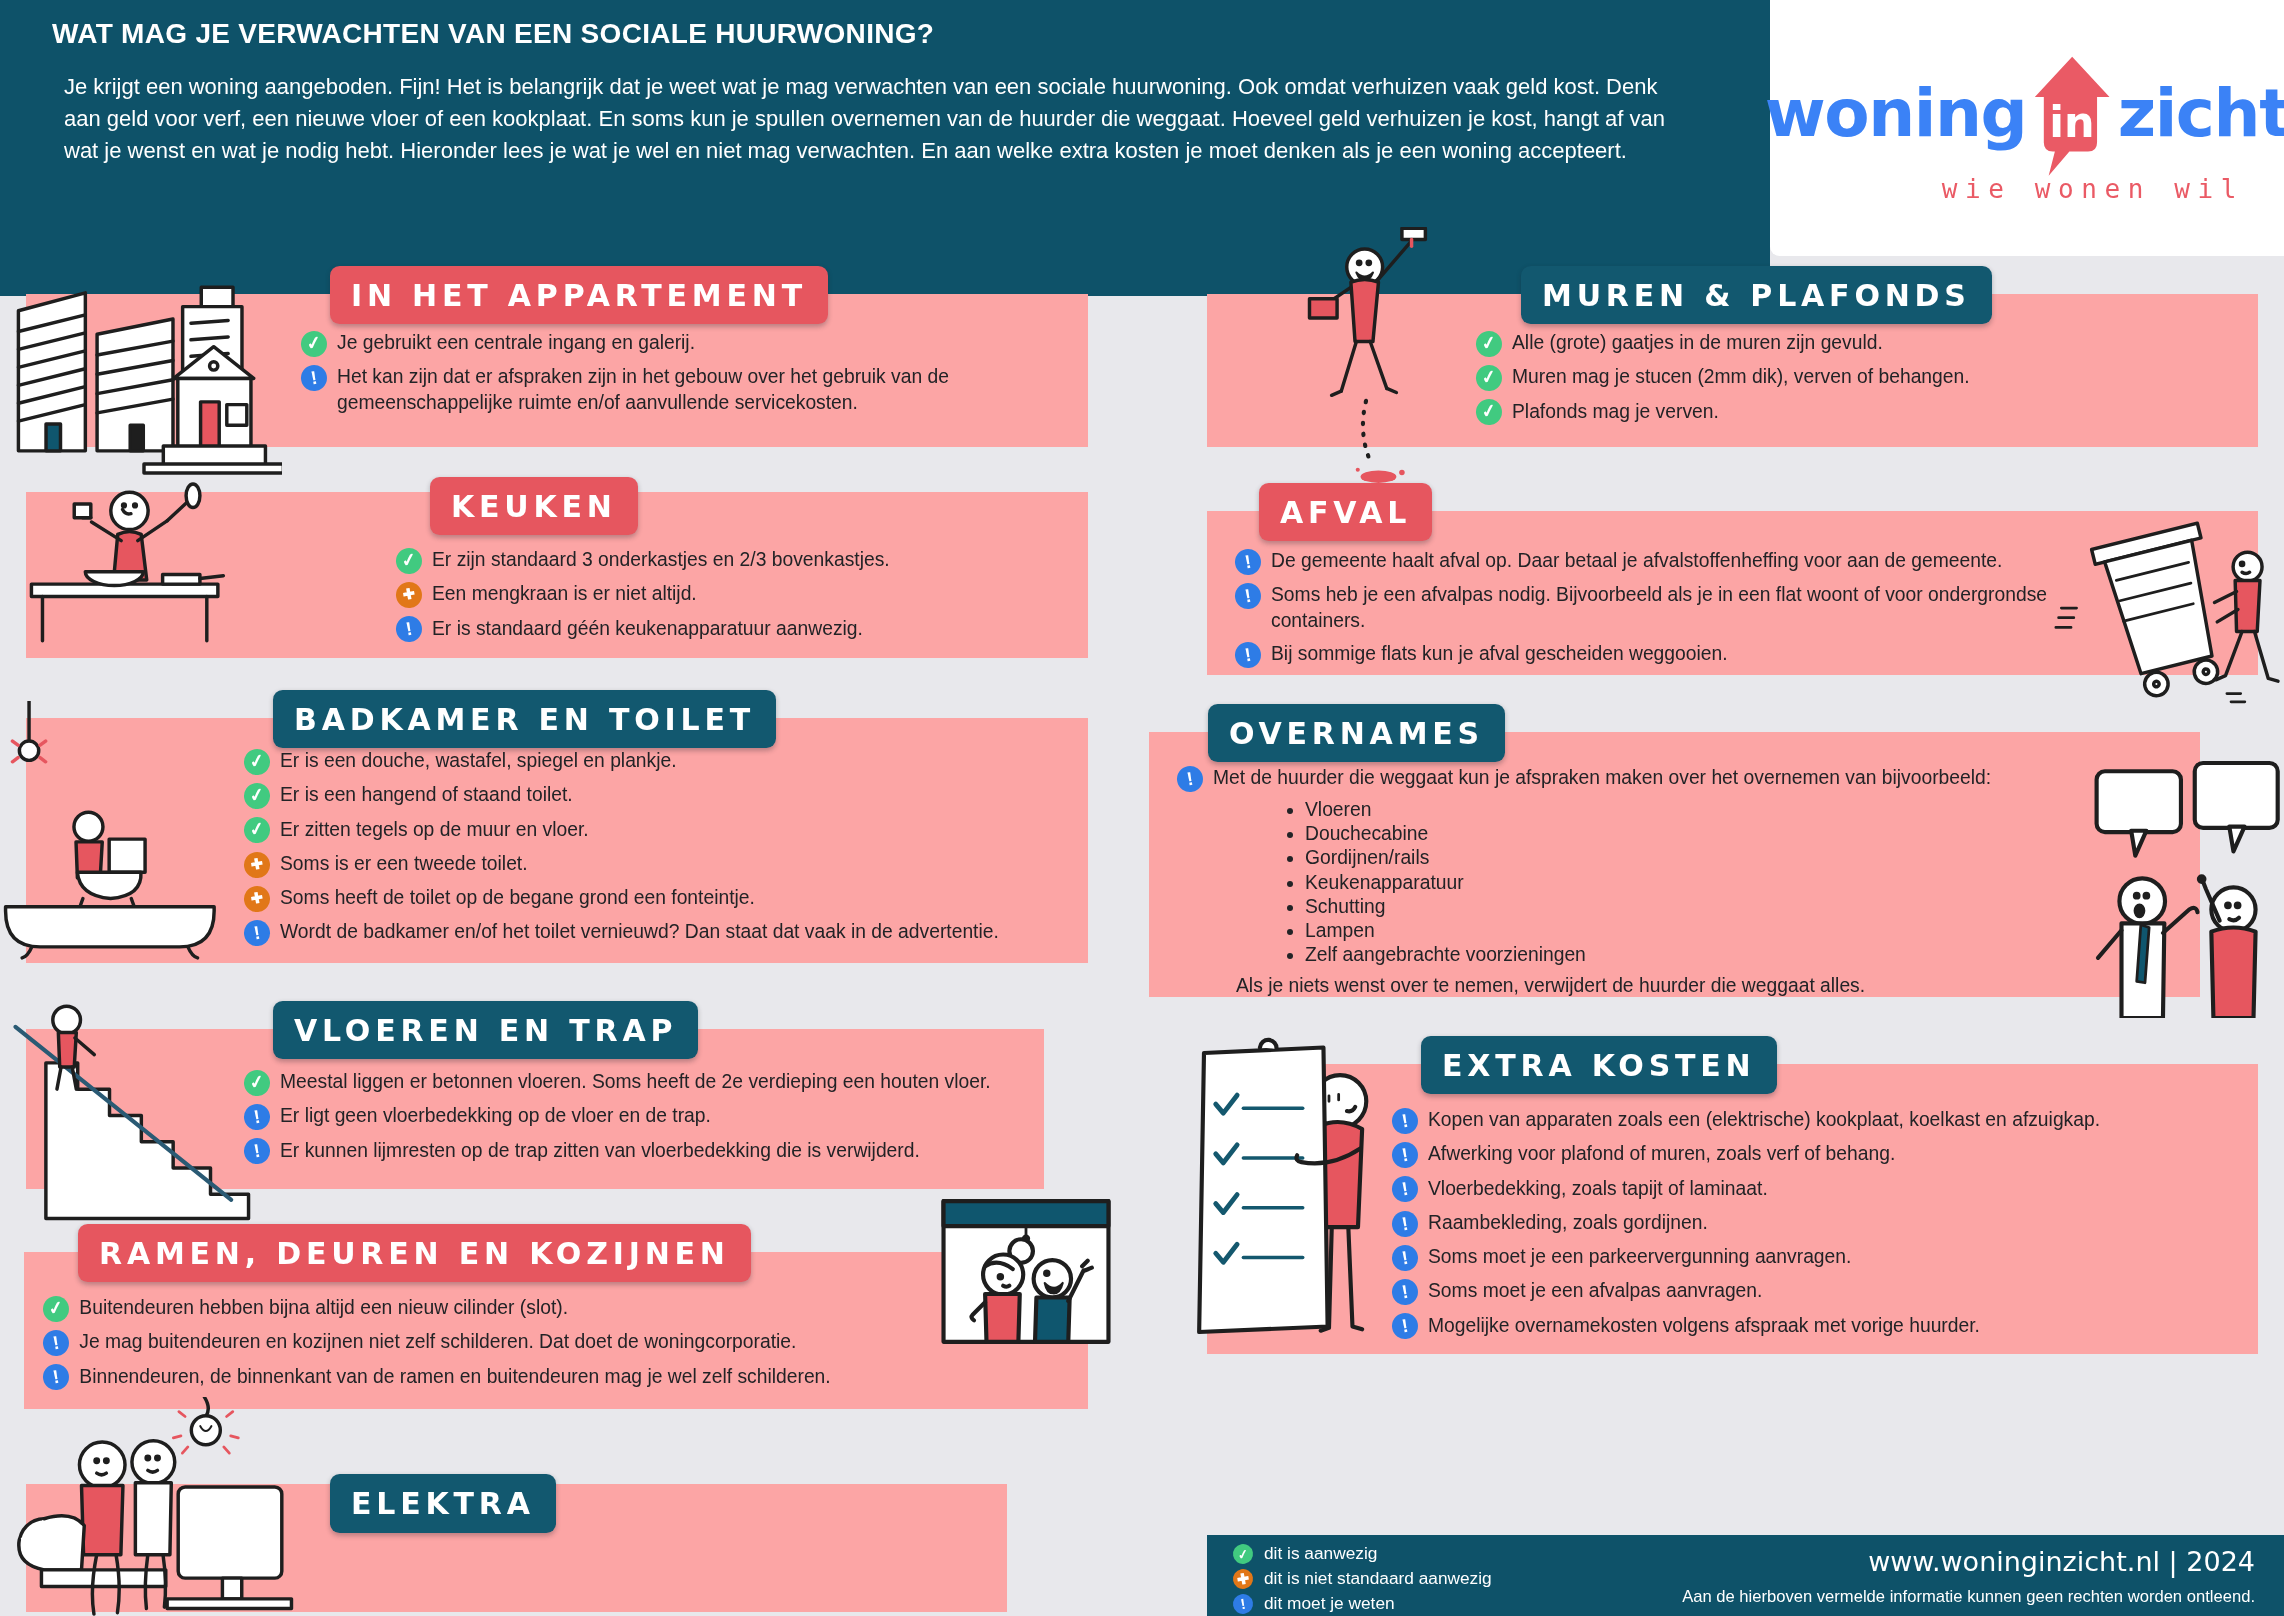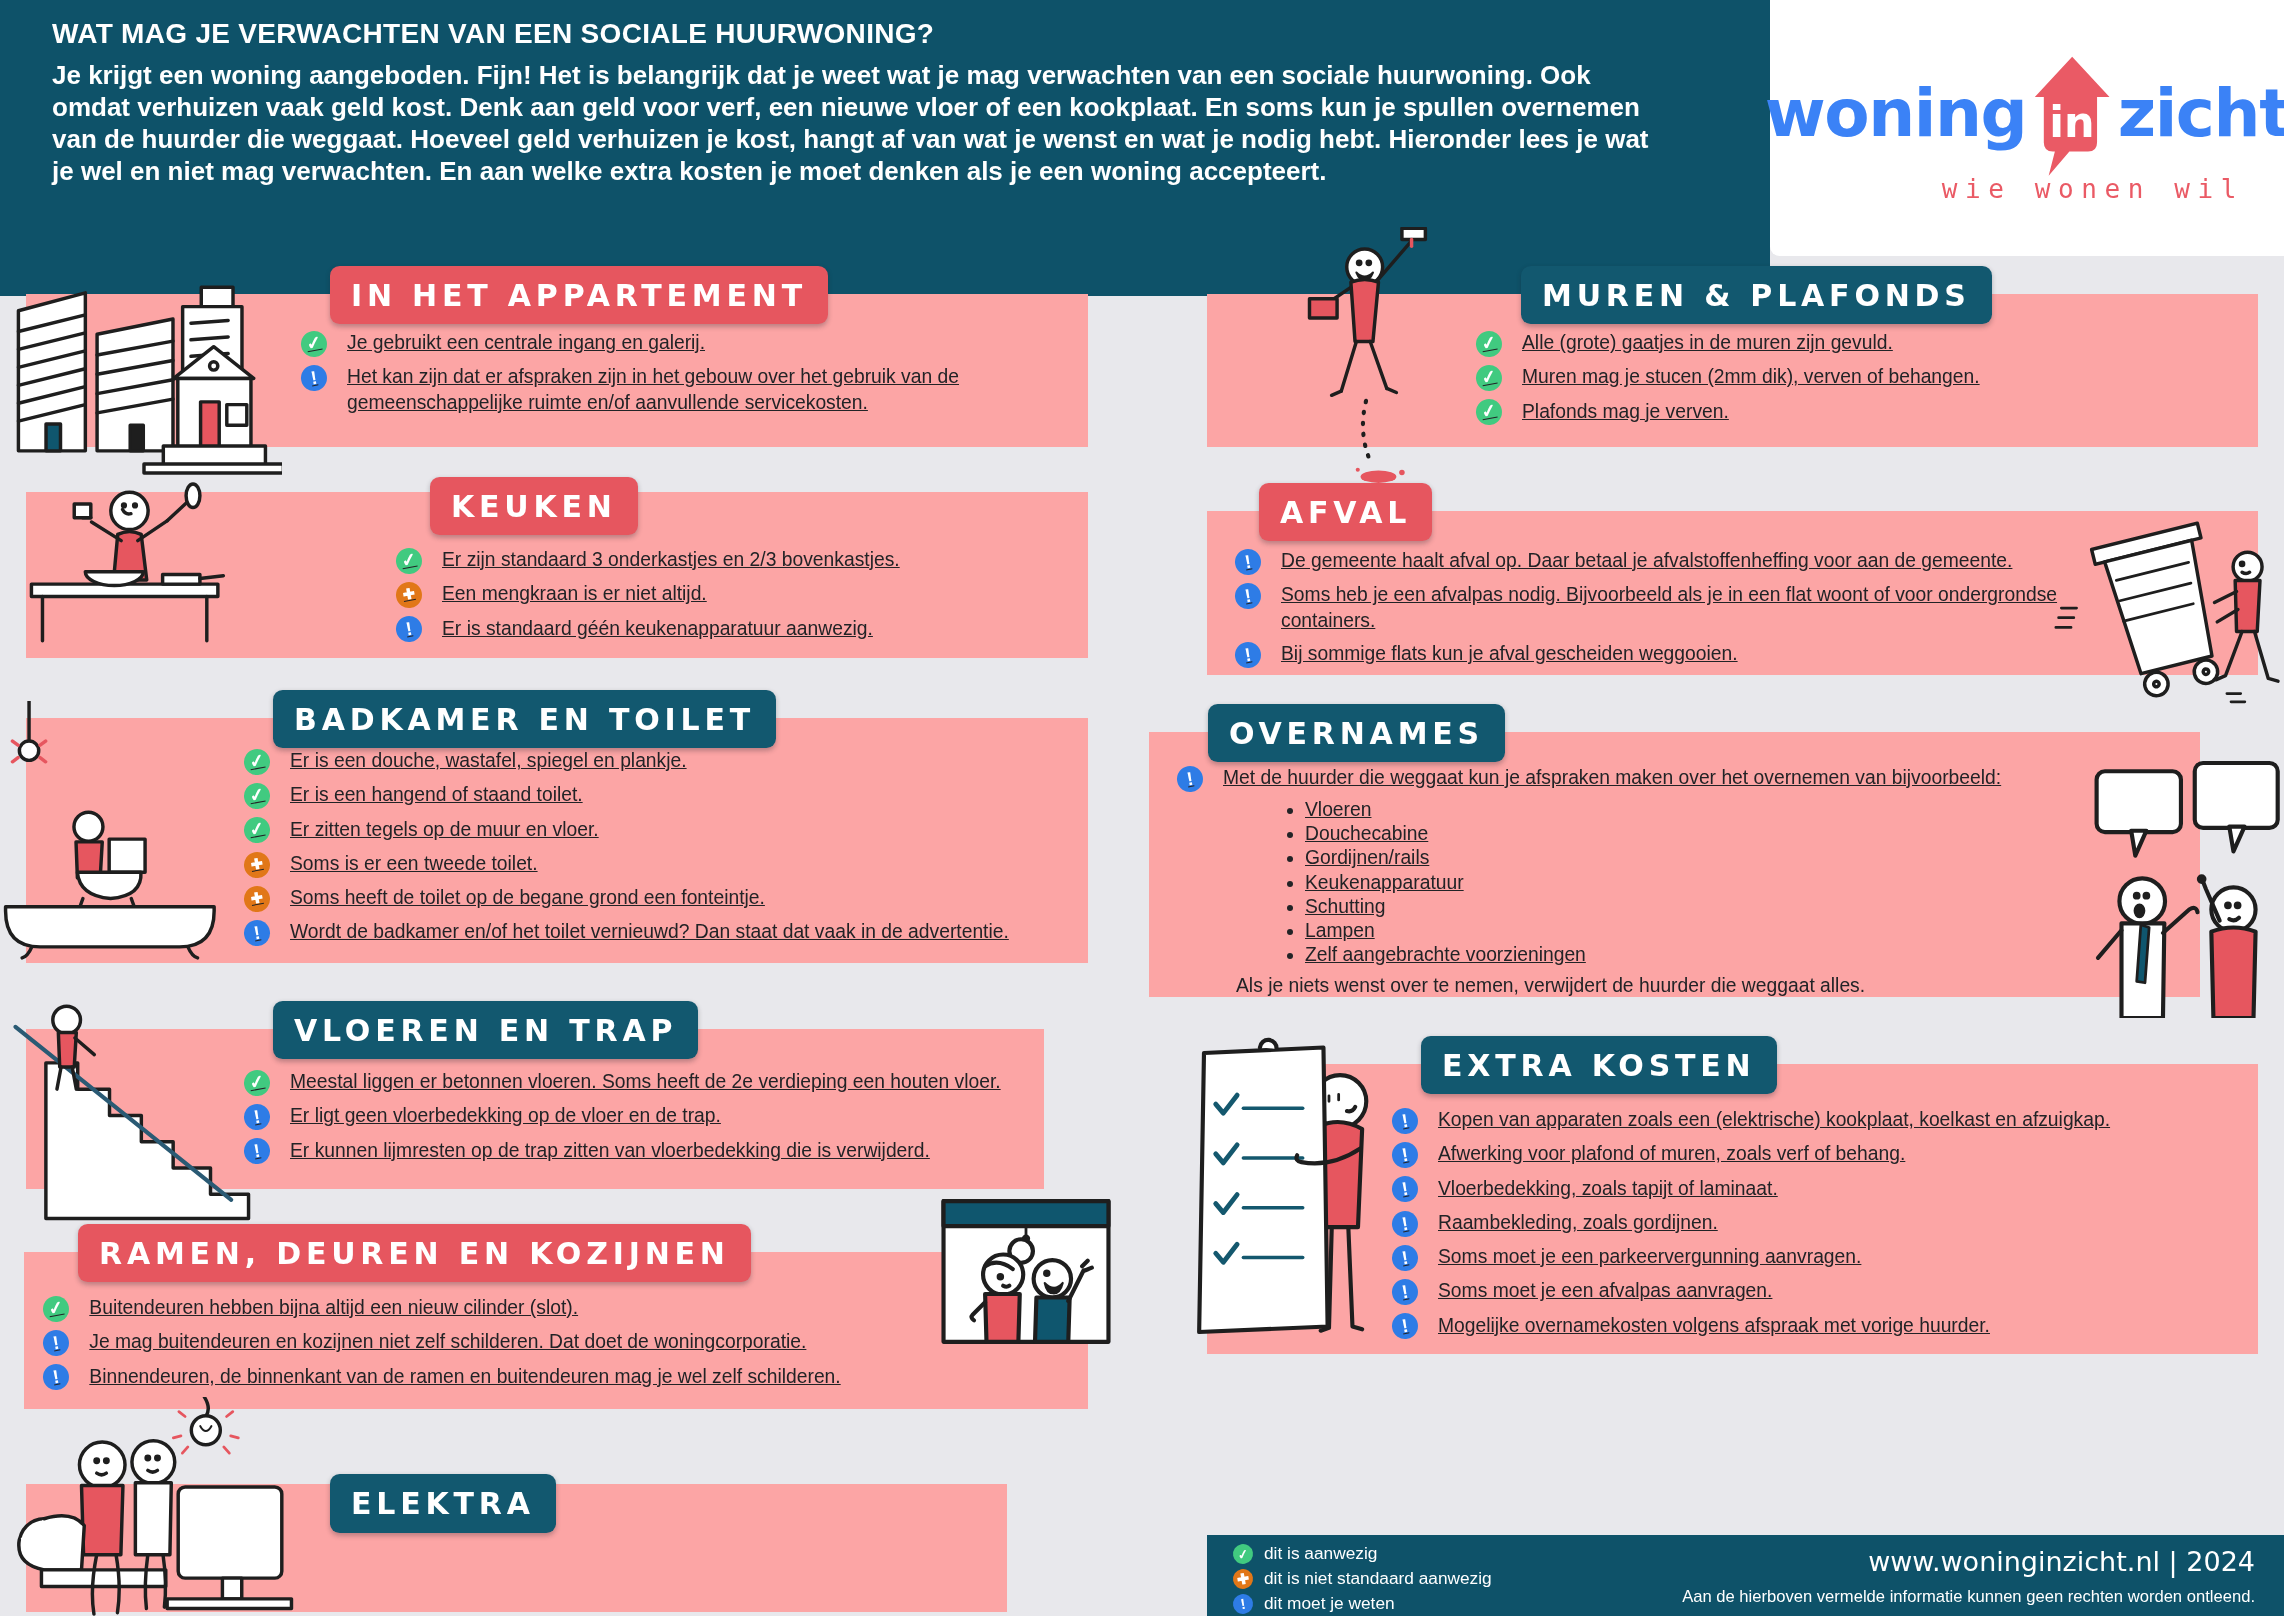--- a/index.html
+++ b/index.html
@@ -6,39 +6,39 @@
   body{background:#cfcfd6;}
   .page{
     position:relative; width:2284px; height:1616px; overflow:hidden;
     background:#e8e8ec;
     font-family:"Liberation Sans", sans-serif;
     color:#222326;
   }
   
   .hdr{position:absolute;left:0;top:0;width:1770px;height:296px;background:#0e5269;color:#fff;}
   .hdr h1{margin:0;position:absolute;left:52px;top:18px;font-size:28px;font-weight:700;letter-spacing:0.3px;}
-  .hdr p{margin:0;position:absolute;left:52px;top:59px;width:1609px;font-size:26px;line-height:32px;font-weight:700;}
+  .hdr p{margin:12px;position:absolute;left:52px;top:59px;width:1609px;font-size:22px;line-height:32px;font-weight:400;}
   .logo-panel{position:absolute;left:1770px;top:0;width:514px;height:256px;background:#fff;border-radius:0 0 0 9.7px;}
   .logo-row{position:absolute;left:50%;top:54px;transform:translateX(-50%);display:flex;align-items:center;white-space:nowrap;}
   .logo-word{font-size:66px;font-weight:700;color:#3b82f6;font-family:"DejaVu Sans",sans-serif;letter-spacing:-1.4px;}
   .logo-house{position:relative;width:83px;height:119px;margin:0 4.1px;flex:0 0 auto;}
   .logo-in{position:absolute;left:50%;top:43px;transform:translateX(-50%);font-size:43px;font-weight:700;color:#fff;font-family:"DejaVu Sans",sans-serif;}
   .logo-tagline{position:absolute;right:40px;top:174px;font-size:26px;letter-spacing:7.6px;color:#ea5a65;font-family:"DejaVu Sans Mono",monospace;}
   
   .band{position:absolute;background:#fca5a5;}
   .badge{
     position:absolute;display:inline-block;color:#fff;white-space:nowrap;
     font-family:"DejaVu Sans",sans-serif;font-weight:700;font-size:30px;letter-spacing:4.8px;
     padding:11.7px 21px;border-radius:9.7px;box-shadow:0 2.8px 5.5px rgba(30,30,40,.28);
     z-index:4;
   }
   .badge.red{background:#e6565f;}
   .badge.teal{background:#12586f;}
   .items{position:absolute;margin:0;padding:0;list-style:none;z-index:3;}
-  .items li{display:flex;align-items:flex-start;gap:20px;margin-bottom:7.6px;font-size:19.3px;line-height:25.6px;text-decoration:underline;}
+  .items li{display:flex;align-items:flex-start;gap:10px;margin-bottom:7.6px;font-size:19.3px;line-height:25.6px;}
   .ic{flex:0 0 auto;width:26px;height:26px;border-radius:50%;display:flex;align-items:center;justify-content:center;
       color:#fff;font-weight:700;font-size:18px;transform:rotate(-10deg);margin-top:0.7px;}
   .ic.check{background:#41ca80;}
   .ic.check::after{content:"✓";}
   .ic.plus{background:#e17718;}
   .ic.plus::after{content:"✚";font-size:14.5px;}
   .ic.info{background:#2e7ce6;}
   .ic.info::after{content:"!";font-size:18.6px;transform:rotate(0deg);}
   ul.sub{margin:2.8px 0 5.5px 0;padding-left:128px;list-style:disc;}
   ul.sub li{display:list-item;font-size:19.3px;line-height:22px;margin:0 0 2.1px 0;}

